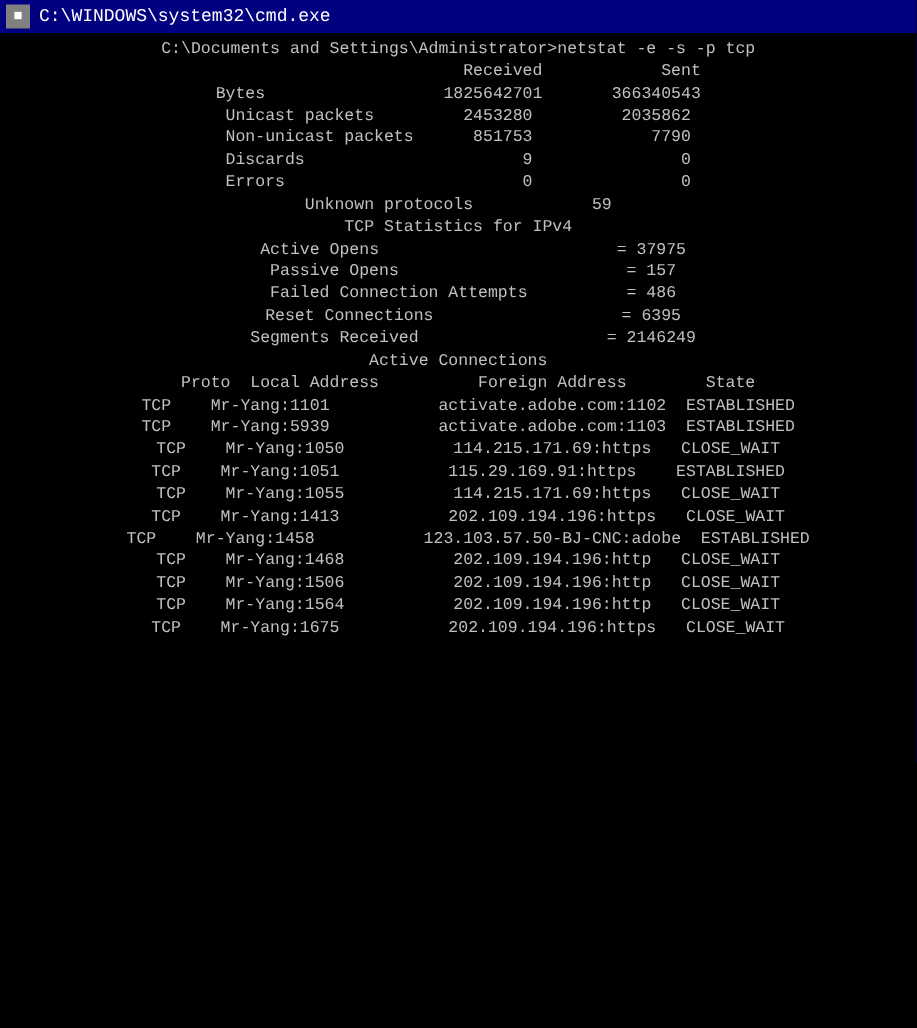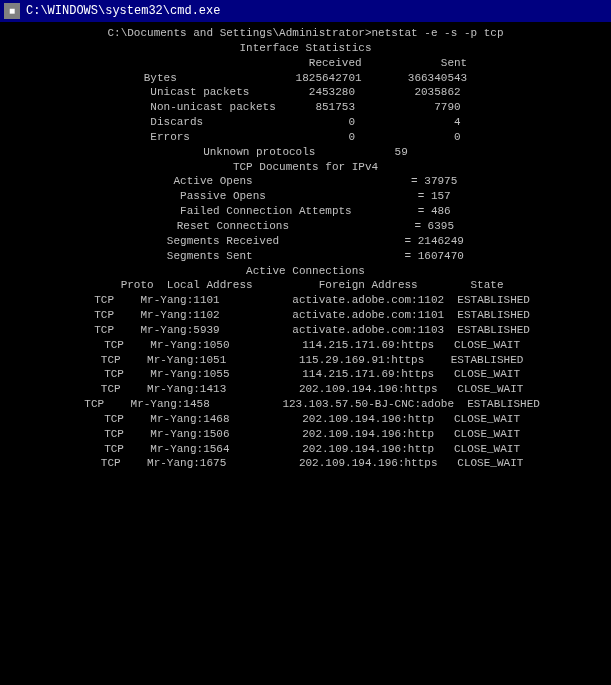--- a/index.html
+++ b/index.html
@@ -63,45 +63,42 @@
 <body>
 
 <div id="window">
   <div id="title-bar">
     <span class="icon">■</span>
     <span>C:\WINDOWS\system32\cmd.exe</span>
   </div>
   <div id="terminal">
 
   <div class="line">C:\Documents and Settings\Administrator&gt;netstat -e -s -p tcp</div>
-      <div class="line">Interface Statistics</div>
       <div class="line"></div>
       <div class="line">                         Received            Sent</div>
       <div class="line"></div>
       <div class="line">Bytes                  1825642701       366340543</div>
       <div class="line">Unicast packets         2453280         2035862</div>
       <div class="line">Non-unicast packets      851753            7790</div>
-      <div class="line">Discards                      0               4</div>
+      <div class="line">Discards                      9               0</div>
       <div class="line">Errors                        0               0</div>
       <div class="line">Unknown protocols            59</div>
       <div class="line"></div>
-      <div class="line">TCP Documents for IPv4</div>
+      <div class="line">TCP Statistics for IPv4</div>
       <div class="line"></div>
       <div class="line">   Active Opens                        = 37975</div>
       <div class="line">   Passive Opens                       = 157</div>
       <div class="line">   Failed Connection Attempts          = 486</div>
       <div class="line">   Reset Connections                   = 6395</div>
       <div class="line">   Segments Received                   = 2146249</div>
-      <div class="line">   Segments Sent                       = 1607470</div>
       <div class="line"></div>
       <div class="line">Active Connections</div>
       <div class="line"></div>
       <div class="line">  Proto  Local Address          Foreign Address        State</div>
       <div class="line">  TCP    Mr-Yang:1101           activate.adobe.com:1102  ESTABLISHED</div>
-      <div class="line">  TCP    Mr-Yang:1102           activate.adobe.com:1101  ESTABLISHED</div>
       <div class="line">  TCP    Mr-Yang:5939           activate.adobe.com:1103  ESTABLISHED</div>
       <div class="line">  TCP    Mr-Yang:1050           114.215.171.69:https   CLOSE_WAIT</div>
       <div class="line">  TCP    Mr-Yang:1051           115.29.169.91:https    ESTABLISHED</div>
       <div class="line">  TCP    Mr-Yang:1055           114.215.171.69:https   CLOSE_WAIT</div>
       <div class="line">  TCP    Mr-Yang:1413           202.109.194.196:https   CLOSE_WAIT</div>
       <div class="line">  TCP    Mr-Yang:1458           123.103.57.50-BJ-CNC:adobe  ESTABLISHED</div>
       <div class="line">  TCP    Mr-Yang:1468           202.109.194.196:http   CLOSE_WAIT</div>
       <div class="line">  TCP    Mr-Yang:1506           202.109.194.196:http   CLOSE_WAIT</div>
       <div class="line">  TCP    Mr-Yang:1564           202.109.194.196:http   CLOSE_WAIT</div>
       <div class="line">  TCP    Mr-Yang:1675           202.109.194.196:https   CLOSE_WAIT</div>

